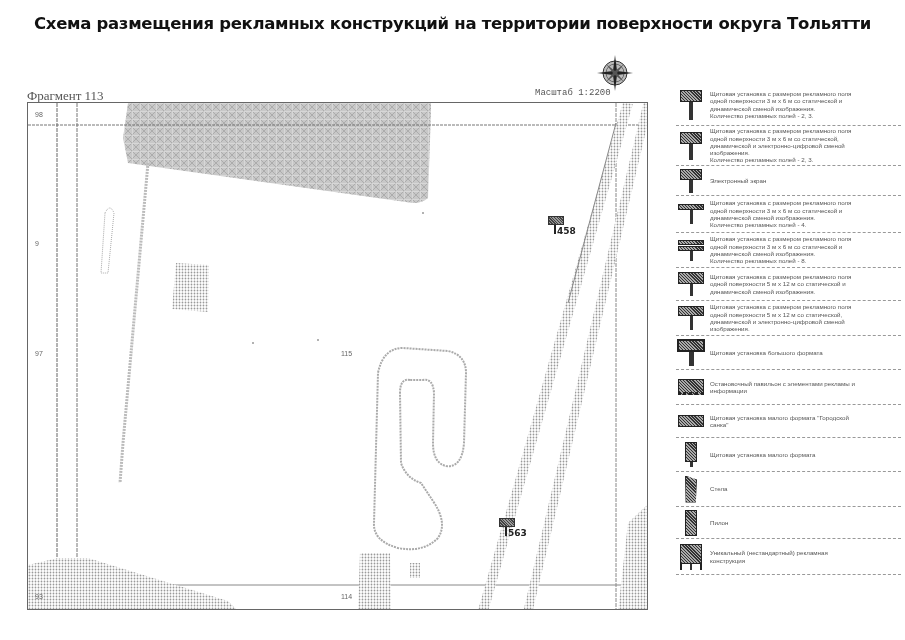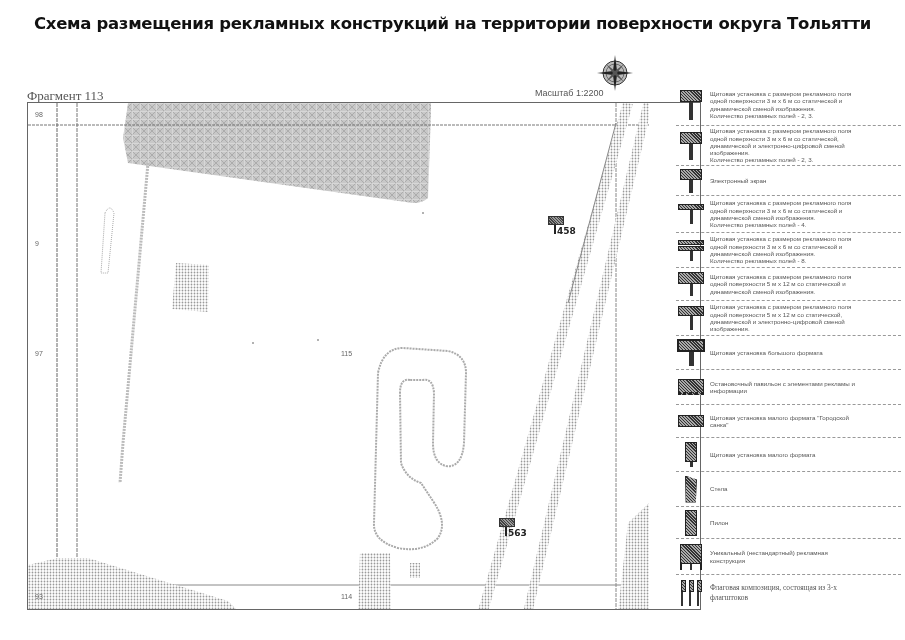--- a/index.html
+++ b/index.html
@@ -1,21 +1,21 @@
 <!DOCTYPE html>
 <html><head>
   <meta charset="utf-8">
   <style>
     html, body { margin:0; padding:0; background:#ffffff; }
     body { width:905px; height:640px; position:relative; overflow:hidden; font-family:"Liberation Sans", sans-serif; color:#222; }
     .title { position:absolute; left:0; top:14px; width:905px; text-align:center; font-family:"DejaVu Sans", sans-serif; font-weight:bold; font-size:16.5px; letter-spacing:-0.3px; color:#111; }
     .frag-label { position:absolute; left:27px; top:88px; font-family:"Liberation Serif", serif; font-size:13px; color:#555; }
-    .scale-label { position:absolute; left:535px; top:88px; font-family:Liberation Sans, sans-serif; font-size:9px; color:#555; }
+    .scale-label { position:absolute; left:535px; top:88px; font-family:Liberation Mono, monospace; font-size:9px; color:#555; }
     .compass { position:absolute; left:596px; top:54px; width:38px; height:38px; }
-    .map { position:absolute; left:27px; top:102px; width:674px; height:508px; border:1px solid #666; box-sizing:border-box; overflow:hidden; background:#fff; }
+    .map { position:absolute; left:27px; top:102px; width:621px; height:508px; border:1px solid #666; box-sizing:border-box; overflow:hidden; background:#fff; }
     .map svg { position:absolute; left:0; top:0; }
     .cell-label { position:absolute; font-family:"Liberation Sans", sans-serif; font-size:7px; color:#666; }
     .marker { position:absolute; }
     .marker .sign { width:14px; height:7px; background:repeating-linear-gradient(45deg,#444 0 1px,#999 1px 2px); border:1px solid #333; }
     .marker .post { width:2px; height:9px; background:#222; margin-left:6px; }
     .marker .num { position:absolute; left:9px; top:10px; font-family:"DejaVu Sans", sans-serif; font-weight:bold; font-size:9px; color:#222; }
     .legend { position:absolute; left:676px; top:84px; width:225px; }
     .leg-item { display:flex; align-items:center; border-bottom:1px dashed #999; box-sizing:border-box; padding:3px 0; }
     .leg-icon { width:30px; flex:0 0 30px; display:flex; justify-content:center; align-items:center; }
     .leg-text { font-size:6.2px; line-height:7.3px; color:#555; padding-left:4px; white-space:pre-line; }
@@ -240,33 +240,13 @@
       <div style="display:flex;flex-direction:column;align-items:center;">
           <div class="hatch" style="width:22px;height:20px;"></div>
           <div style="width:22px;height:6px;border-left:2px solid #222;border-right:2px solid #222;box-sizing:border-box;display:flex;justify-content:center;">
             <div class="ic-post" style="width:2px;height:6px;"></div>
           </div>
         </div>
     </div>
     <div class="leg-text">Уникальный (нестандартный) рекламная
 конструкция</div>
   </div>
-  <div class="leg-item" style="height:36px;border-bottom:none;">
-    <div class="leg-icon">
-      <div style="display:flex;gap:3px;">
-        <div style="display:flex;flex-direction:column;">
-            <div class="hatch" style="width:5px;height:12px;"></div>
-            <div class="ic-post" style="width:2px;height:14px;"></div>
-          </div>
-        <div style="display:flex;flex-direction:column;">
-            <div class="hatch" style="width:5px;height:12px;"></div>
-            <div class="ic-post" style="width:2px;height:14px;"></div>
-          </div>
-        <div style="display:flex;flex-direction:column;">
-            <div class="hatch" style="width:5px;height:12px;"></div>
-            <div class="ic-post" style="width:2px;height:14px;"></div>
-          </div>
-      </div>
-    </div>
-    <div class="leg-text" style="font-family:'Liberation Serif', serif;font-size:7.5px;line-height:10px;">Флаговая композиция, состоящая из 3-х
-флагштоков</div>
-  </div>
 </div>
 
 </body></html>

